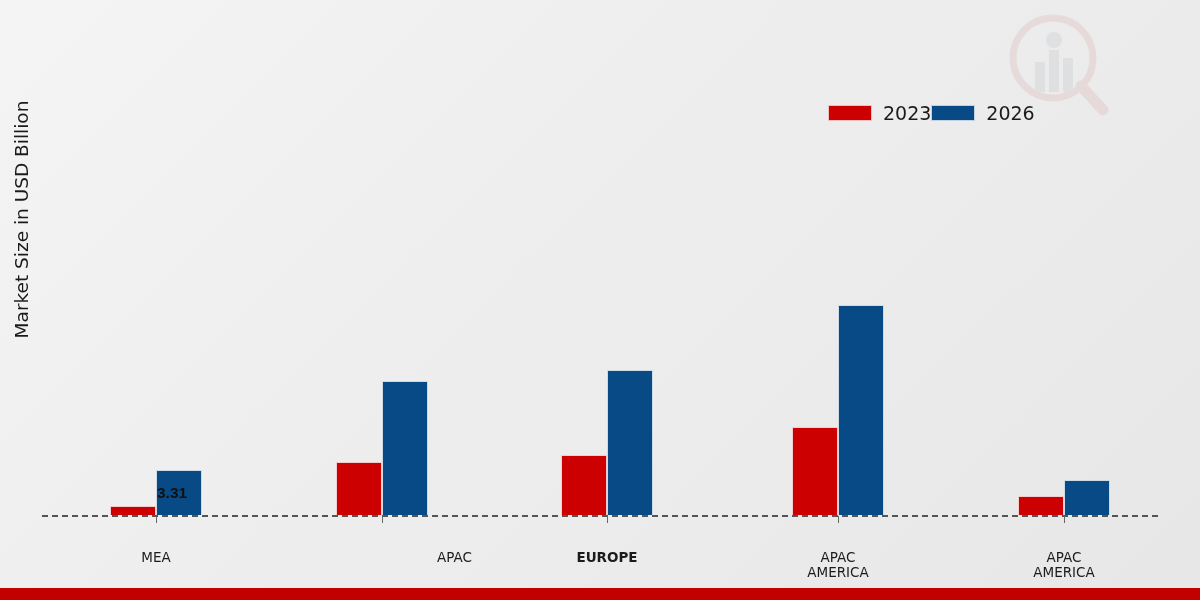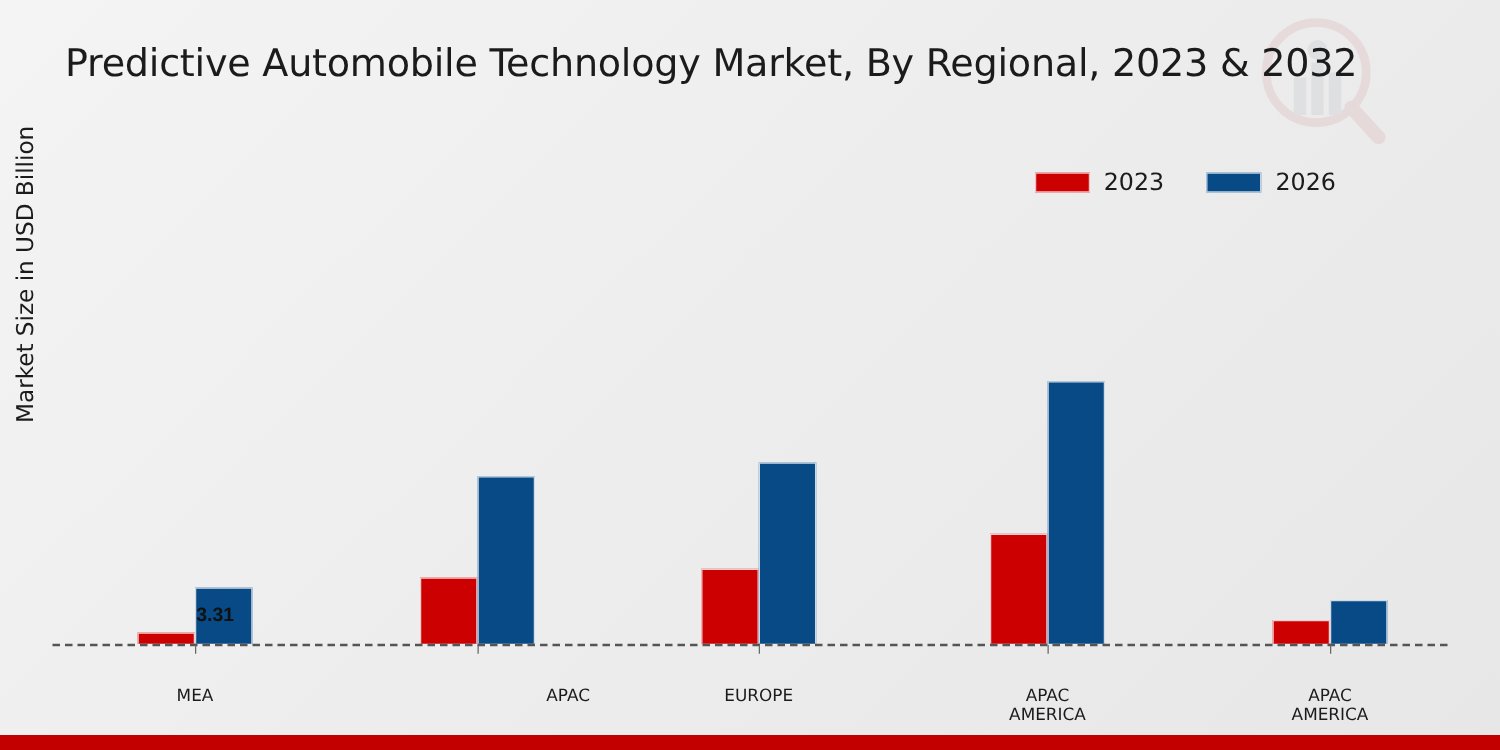--- a/index.html
+++ b/index.html
@@ -49,23 +49,21 @@
     font-family: "DejaVu Sans", "Liberation Sans", sans-serif;
   }
 
   
   #legend {
     position: absolute;
     left: 828px;
     top: 101px;
     display: flex;
     align-items: center;
-    gap: 34px;
     height: 24px;
-    margin-top: 33px;
   }
   .legend-item {
     display: flex;
     align-items: center;
     gap: 11px;
     height: 24px;
   }
   .legend-swatch {
     width: 44px;
     height: 16px;
@@ -158,21 +156,20 @@
 
   <svg id="watermark" viewBox="0 0 108 112">
     <circle cx="50" cy="52" r="40" fill="none" stroke="#d9a8a8" stroke-width="7"></circle>
     <line x1="78" y1="80" x2="100" y2="104" stroke="#d9a8a8" stroke-width="11" stroke-linecap="round"></line>
     <rect x="32" y="56" width="10" height="30" fill="#b9bfc7"></rect>
     <rect x="46" y="44" width="10" height="42" fill="#b9bfc7"></rect>
     <rect x="60" y="52" width="10" height="34" fill="#b9bfc7"></rect>
     <circle cx="51" cy="34" r="8" fill="#b9bfc7"></circle>
   </svg>
 
-  <div id="chart-title">Predictive Automobile Technology Market, By Regional, 2023 &amp; 2032</div>
 
   <div id="legend">
     <div class="legend-item">
       <span class="legend-swatch" style="background:#cc0000"></span>
       <span class="legend-label">2023</span>
     </div>
     <div class="legend-item">
       <span class="legend-swatch" style="background:#074a85"></span>
       <span class="legend-label">2026</span>
     </div>
@@ -201,21 +198,21 @@
         <div class="tick" style="left: 838px;"></div>
         <div class="tick" style="left: 1064px;"></div>
       </div>
     <div id="labels-layer">
         <div class="cat-label" style="left: 66px; width: 180px;">
           <div>MEA</div>
         </div>
         <div class="cat-label" style="left: 292px; width: 180px; text-align: right;">
           <div>APAC</div>
         </div>
-        <div class="cat-label" style="left: 517px; width: 180px;">
+        <div class="cat-label" style="left: 517px; width: 180px; font-weight: bold;">
           <div>EUROPE</div>
         </div>
         <div class="cat-label" style="left: 748px; width: 180px;">
           <div>APAC</div>
           <div>AMERICA</div>
         </div>
         <div class="cat-label" style="left: 974px; width: 180px;">
           <div>APAC</div>
           <div>AMERICA</div>
         </div>

